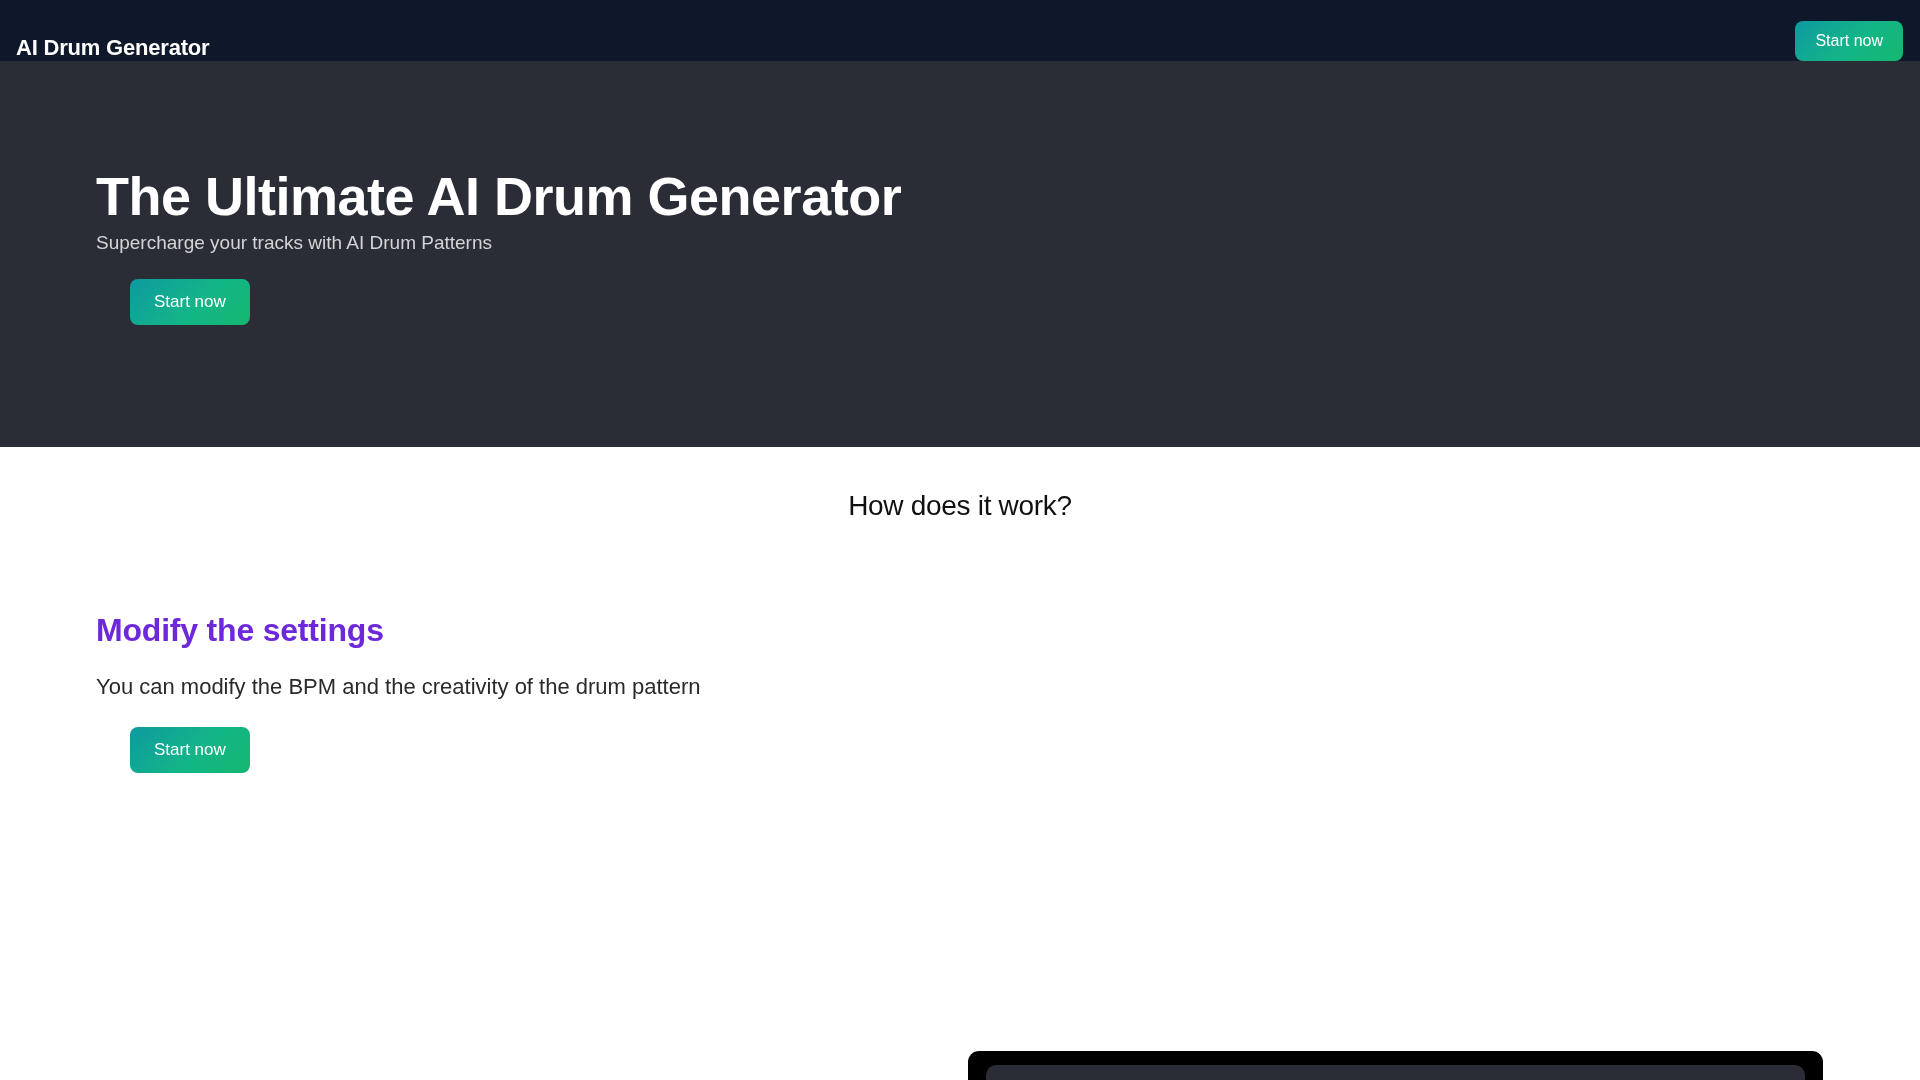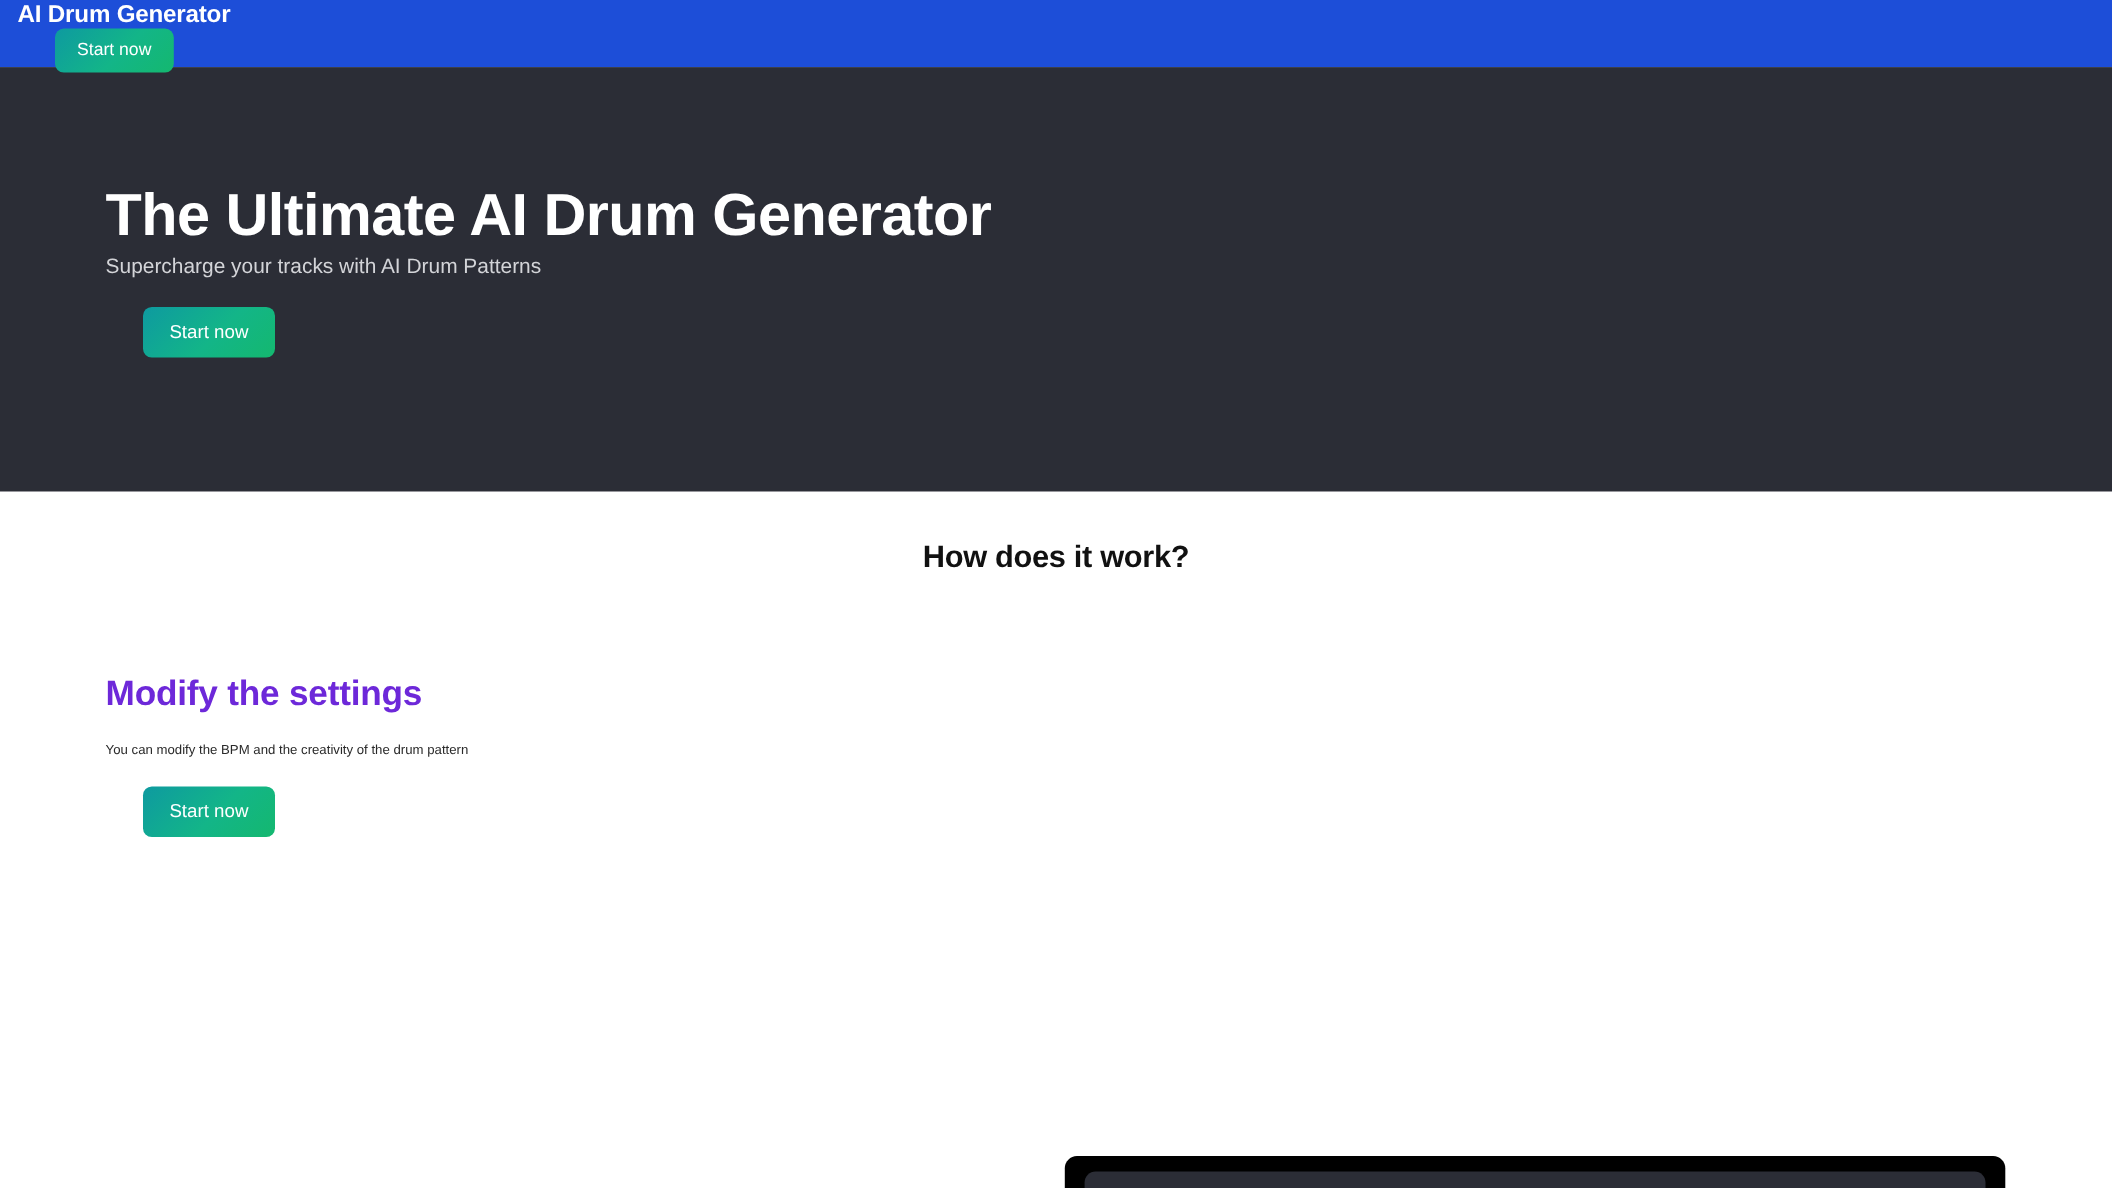--- a/index.html
+++ b/index.html
@@ -7,26 +7,25 @@
     width: 1920px;
     height: 1080px;
     background: #ffffff;
     font-family: "Liberation Sans", sans-serif;
     overflow: hidden;
   }
 
   
   .navbar {
     height: 61px;
-    background: #1d4ed8;
+    background: #0f172a;
     display: flex;
-    align-items: flex-start;
+    align-items: flex-end;
     justify-content: space-between;
     padding: 0 17px 0 16px;
-    flex-direction: column;
   }
   .brand {
     color: #ffffff;
     font-size: 22px;
     font-weight: bold;
     letter-spacing: -0.2px;
   }
   .btn-teal {
     background: linear-gradient(135deg, #0e9aa0 0%, #13b588 55%, #14b86f 100%);
     color: #ffffff;
@@ -72,39 +71,39 @@
 
   
   .section {
     background: #ffffff;
     position: relative;
     height: 633px;
   }
   .section-heading {
     text-align: center;
     font-size: 28px;
-    font-weight: bold;
+    font-weight: normal;
     color: #111111;
     padding-top: 43px;
     letter-spacing: -0.3px;
   }
   .left-col {
     position: absolute;
     left: 96px;
     top: 165px;
     width: 620px;
   }
   .feature-title {
     font-size: 32px;
     font-weight: bold;
     color: #6d28d9;
     letter-spacing: -0.2px;
   }
   .feature-desc {
-    font-size: 12px;
+    font-size: 22px;
     color: #2a2a2a;
     margin-top: 25px;
   }
   .feature-cta {
     margin-top: 27px;
     font-size: 17px;
     padding: 13px 24px;
     border-radius: 8px;
     display: inline-block;
   }

